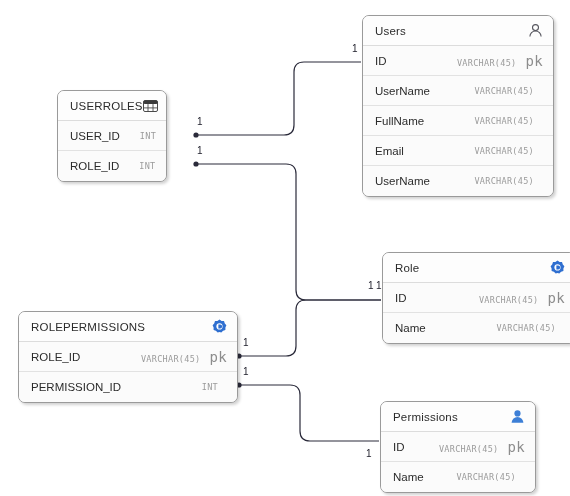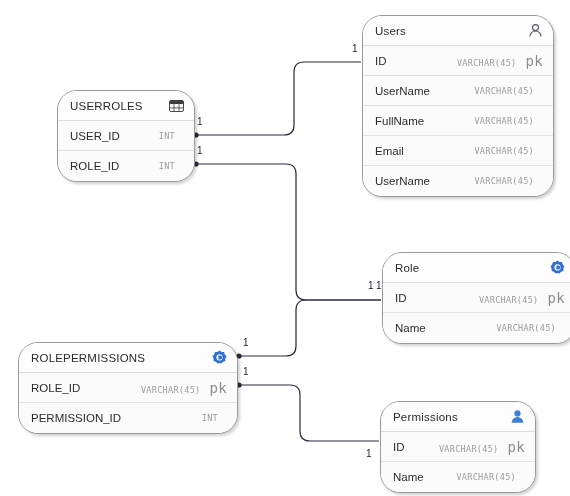--- a/index.html
+++ b/index.html
@@ -21,21 +21,21 @@
     top: 0;
     width: 570px;
     height: 496px;
     pointer-events: none;
   }
   .entity {
     position: absolute;
     box-sizing: border-box;
     background: #fcfcfc;
     border: 1px solid #9a9a9a;
-    border-radius: 20px;
+    border-radius: 7px;
     box-shadow: 2px 2px 3px rgba(0,0,0,0.18);
     overflow: hidden;
     z-index: 3;
   }
   .ent-header {
     display: flex;
     align-items: center;
     justify-content: space-between;
     height: 30px;
     padding: 0 10px 0 12px;
@@ -120,21 +120,21 @@
       <circle cx="196" cy="135" r="2.6"></circle>
       <circle cx="365" cy="62" r="2.6"></circle>
       <circle cx="196" cy="164" r="2.6"></circle>
       <circle cx="385" cy="300" r="2.6"></circle>
       <circle cx="239" cy="356" r="2.6"></circle>
       <circle cx="239" cy="385" r="2.6"></circle>
       <circle cx="383" cy="441" r="2.6"></circle>
     </g>
   </svg>
 
-  <div class="entity" style="left:57px; top:90px; width:138px;">
+  <div class="entity" style="left:57px; top:90px; width:110px;">
     <div class="ent-header">
       <span class="ent-title">USERROLES</span>
       <span class="hdr-icon">
         <svg width="15" height="12" viewBox="0 0 15 12" xmlns="http://www.w3.org/2000/svg">
           <rect x="0.5" y="0.5" width="14" height="11" rx="1.5" fill="#ffffff" stroke="#4a4a4a" stroke-width="1"></rect>
           <rect x="0.5" y="0.5" width="14" height="3.6" rx="1.5" fill="#3c3c3c"></rect>
           <line x1="5" y1="4.1" x2="5" y2="11.5" stroke="#4a4a4a" stroke-width="0.9"></line>
           <line x1="10" y1="4.1" x2="10" y2="11.5" stroke="#4a4a4a" stroke-width="0.9"></line>
           <line x1="0.5" y1="7.9" x2="14.5" y2="7.9" stroke="#4a4a4a" stroke-width="0.9"></line>
         </svg>
@@ -223,21 +223,21 @@
     </div>
     <div class="ent-row">
       <span class="col-name">Name</span>
       <span class="col-meta">
         <span>VARCHAR(45)</span>
         <span class="col-key"></span>
       </span>
     </div>
   </div>
 
-  <div class="entity" style="left:18px; top:311px; width:220px;margin-top:31px;">
+  <div class="entity" style="left:18px; top:311px; width:220px;">
     <div class="ent-header">
       <span class="ent-title">ROLEPERMISSIONS</span>
       <span class="hdr-icon">
         <svg width="15" height="15" viewBox="0 0 15 15" xmlns="http://www.w3.org/2000/svg">
           <path d="M7.5 0.6 l2.1 1.3 2.4 0.2 0.8 2.3 1.6 1.8 -1.0 2.2 0 2.5 -2.3 0.9 -1.8 1.7 -1.8 -0.6 -1.8 0.6 -1.8 -1.7 -2.3 -0.9 0 -2.5 -1.0 -2.2 1.6 -1.8 0.8 -2.3 2.4 -0.2 z" fill="#2f6fd0"></path>
           <circle cx="7.5" cy="7.4" r="3.1" fill="#ffffff"></circle>
           <path d="M6.4 5.4 h1.7 a2 2 0 0 1 0 4 h-1.7 z" fill="#2f6fd0"></path>
         </svg>
       </span>
     </div>

